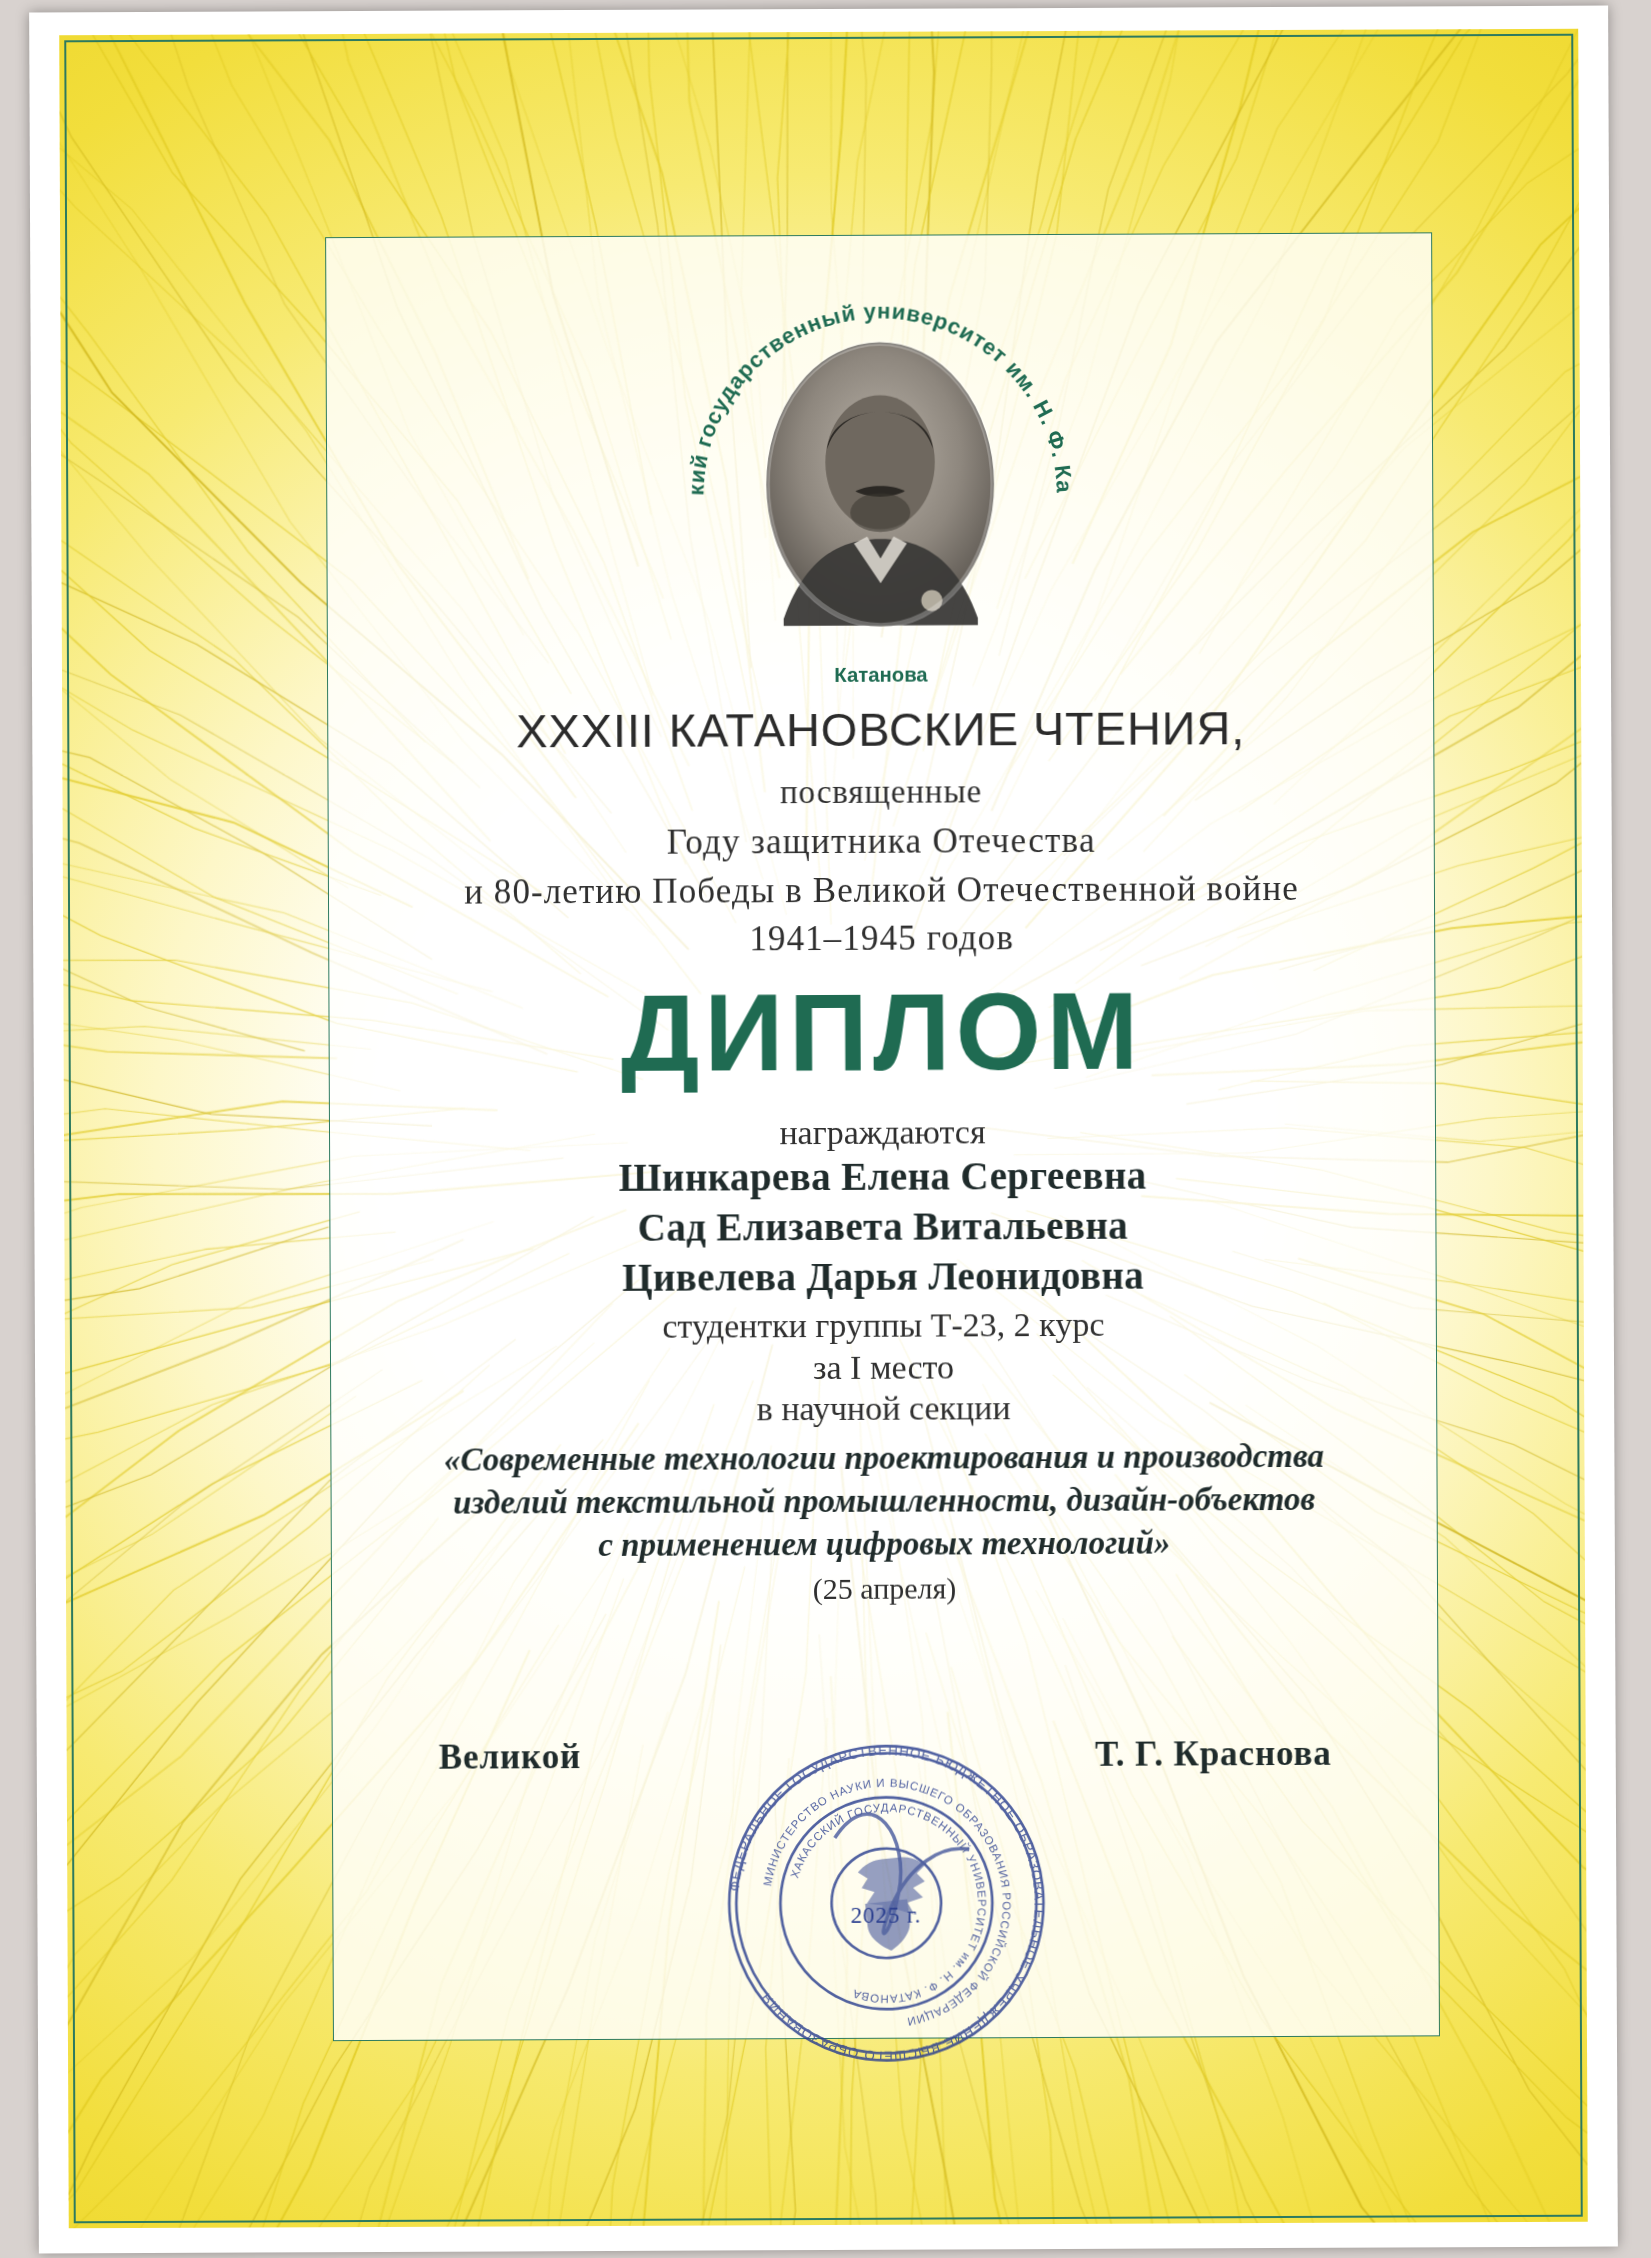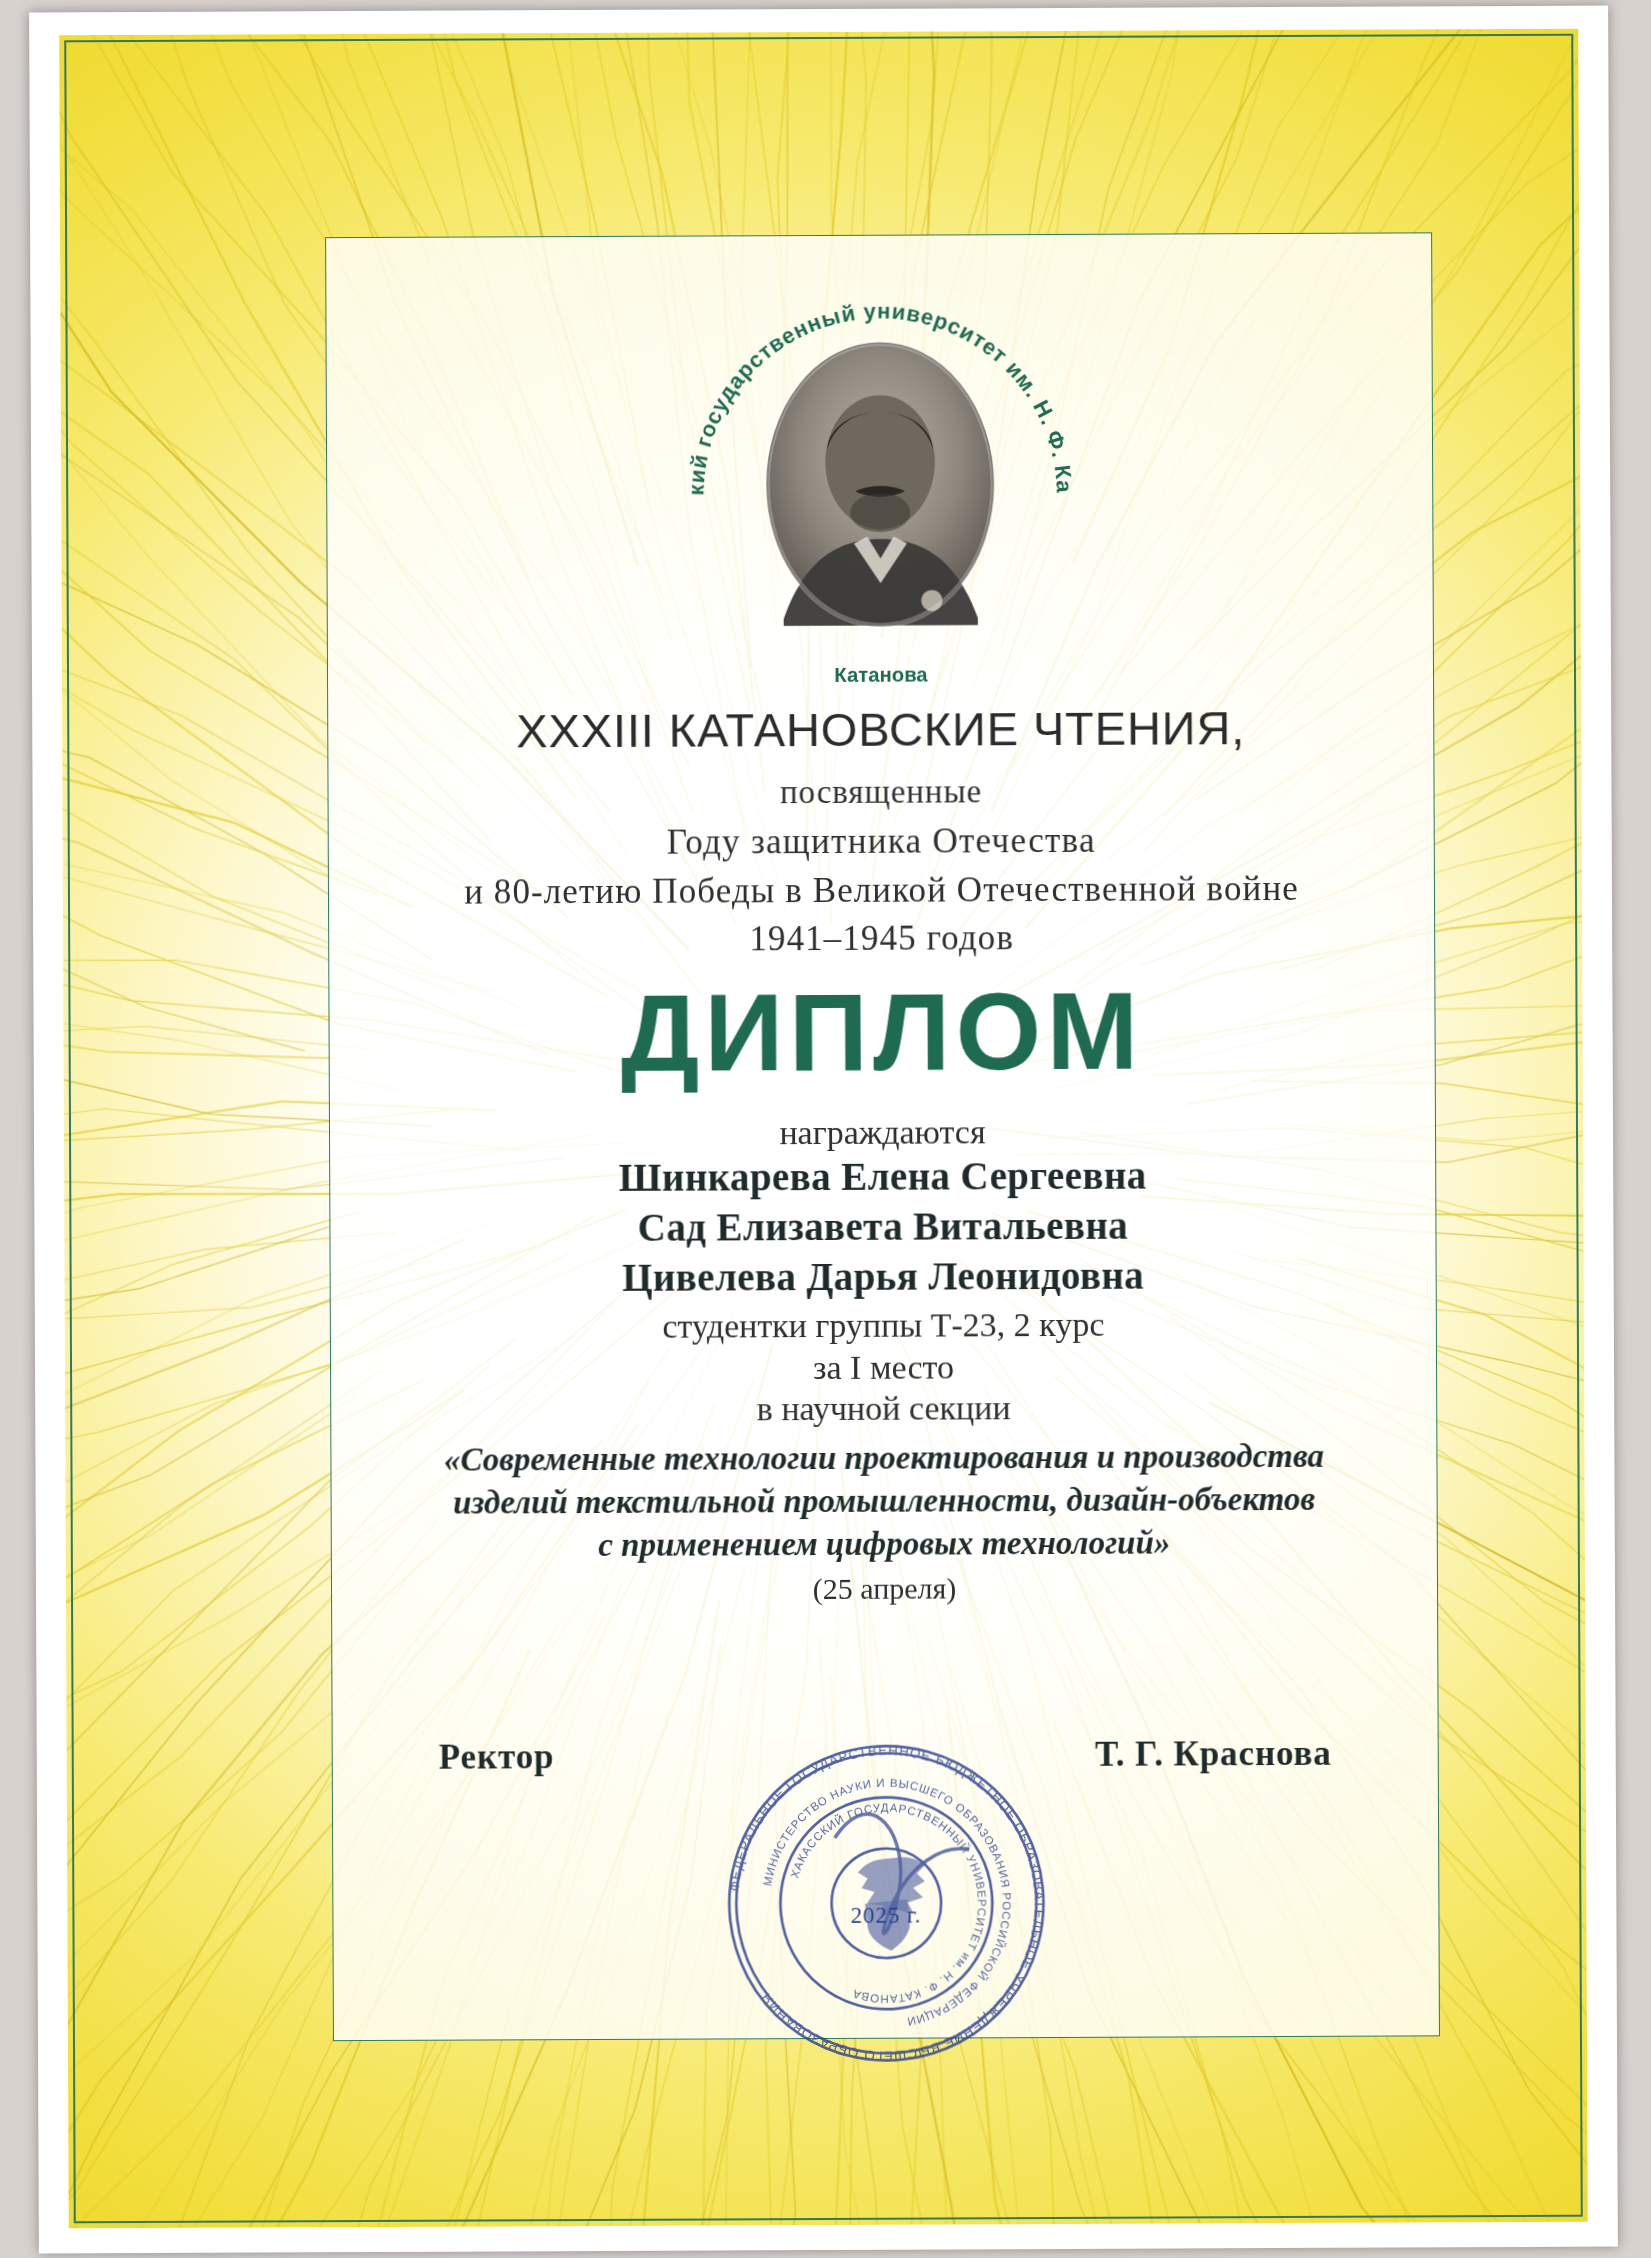--- a/index.html
+++ b/index.html
@@ -566,21 +566,21 @@
             <div class="group-line">студентки группы Т-23, 2 курс</div>
             <div class="place-line">за I место</div>
             <div class="section-label">в научной секции</div>
             <div class="section-title">«Современные технологии проектирования и производства</div>
             <div class="section-title" style="margin-top:0">изделий текстильной промышленности, дизайн-объектов</div>
             <div class="section-title" style="margin-top:0">с применением цифровых технологий»</div>
             <div class="date-line">(25 апреля)</div>
           </div>
 
           <div class="sign-row">
-            <div class="sign-role">Ректор</div>
+            <div class="sign-role">Великой</div>
             <div class="sign-name">Т. Г. Краснова</div>
           </div>
 
           <div class="stamp">
             <svg width="353" height="353" viewBox="0 0 400 400" xmlns="http://www.w3.org/2000/svg">
               <defs>
                 <path id="stampOuterPath" d="M 200 200 m -168 0 a 168 168 0 1 1 336 0 a 168 168 0 1 1 -336 0" fill="none"></path>
                 <path id="stampInnerPath" d="M 200 200 m -132 0 a 132 132 0 1 1 264 0 a 132 132 0 1 1 -264 0" fill="none"></path>
                 <path id="stampInner2Path" d="M 200 200 m -104 0 a 104 104 0 1 1 208 0 a 104 104 0 1 1 -208 0" fill="none"></path>
               </defs>

